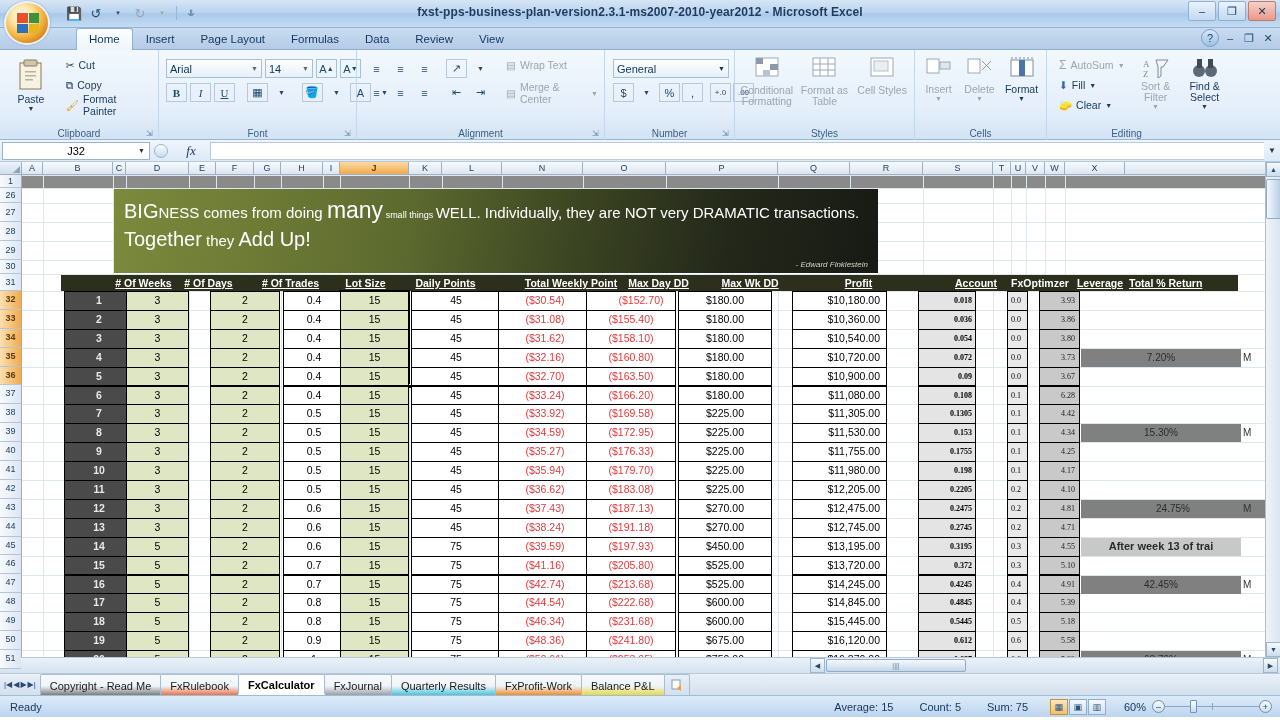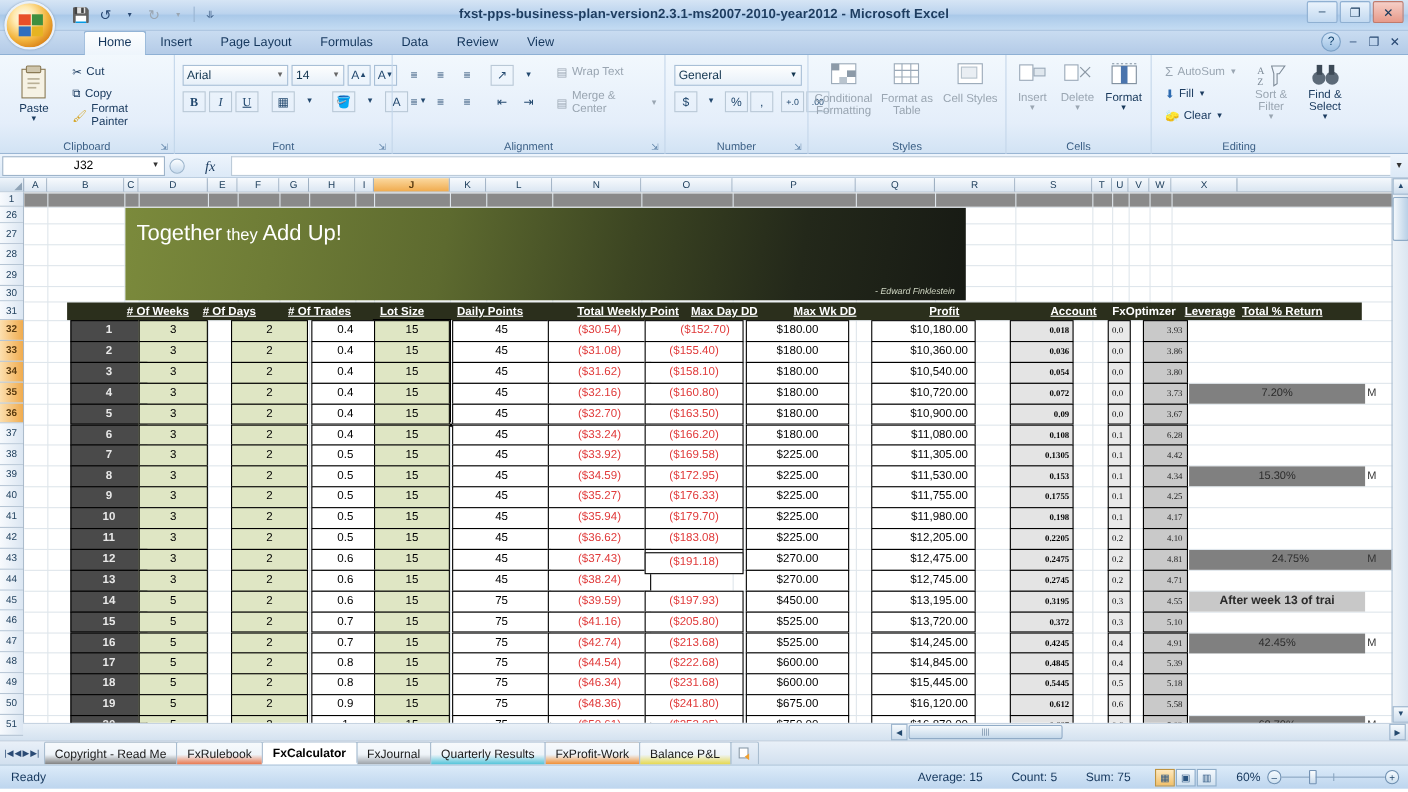--- a/index.html
+++ b/index.html
@@ -589,20 +589,21 @@
         <div class="gline-v" style="left: 301px;"></div>
         <div class="gline-v" style="left: 259px;"></div>
         <div class="gline-v" style="left: 232px;"></div>
         <div class="gline-v" style="left: 194px;"></div>
         <div class="gline-v" style="left: 167px;"></div>
         <div class="gline-v" style="left: 104px;"></div>
         <div class="gline-v" style="left: 91px;"></div>
         <div class="gline-v" style="left: 21px;"></div>
 
       <div id="banner" style="left: 92px; top: 14px; width: 764px; height: 84px;">
+        <div class="l1"><span class="w-big">BIG</span><span class="w-mid">NESS</span><span class="w-mid"> comes from doing </span><span class="w-bigger">many</span><span class="w-small"> small things </span><span class="w-mid">WELL. Individually, they are NOT very DRAMATIC transactions.</span></div>
         <div class="l2"><span class="w-big">Together</span><span class="w-mid"> they </span><span class="w-big">Add Up!</span></div>
         <div id="attrib">- Edward Finklestein</div>
       </div>
 
       <div class="thead" style="left: 39px; top: 100px; width: 1177px; height: 16px;">
           <div class="thcell" style="left: 35px; top: 2px; width: 95px; line-height: 13px;"># Of Weeks</div>
           <div class="thcell" style="left: 100px; top: 2px; width: 95px; line-height: 13px;"># Of Days</div>
           <div class="thcell" style="left: 182px; top: 2px; width: 95px; line-height: 13px;"># Of Trades</div>
           <div class="thcell" style="left: 262px; top: 2px; width: 85px; line-height: 13px;">Lot Size</div>
           <div class="thcell" style="left: 337px; top: 2px; width: 95px; line-height: 13px;">Daily Points</div>
@@ -777,21 +778,21 @@
         <div class="td opt" style="left: 896px; top: 323.9px; width: 58px; height: 19.9px; line-height: 17.9px;">0.2475</div>
         <div class="td lev" style="left: 985px; top: 323.9px; width: 21px; height: 19.9px; line-height: 17.9px;">0.2</div>
         <div class="td ret" style="left: 1017px; top: 323.9px; width: 41px; height: 19.9px; line-height: 17.9px;">4.81</div>
         <div class="td wk" style="left: 42px; top: 342.8px; width: 70px; height: 19.9px; line-height: 17.9px;">13</div>
         <div class="td green" style="left: 104px; top: 342.8px; width: 63px; height: 19.9px; line-height: 17.9px;">3</div>
         <div class="td green" style="left: 188px; top: 342.8px; width: 70px; height: 19.9px; line-height: 17.9px;">2</div>
         <div class="td white" style="left: 261px; top: 342.8px; width: 62px; height: 19.9px; line-height: 17.9px;">0.6</div>
         <div class="td green" style="left: 318px; top: 342.8px; width: 69px; height: 19.9px; line-height: 17.9px;">15</div>
         <div class="td white" style="left: 389px; top: 342.8px; width: 90px; height: 19.9px; line-height: 17.9px;">45</div>
         <div class="td red" style="left: 476px; top: 342.8px; width: 94px; height: 19.9px; line-height: 17.9px;">($38.24)</div>
-        <div class="td red" style="left: 564px; top: 327px; width: 90px; height: 19.9px; line-height: 17.9px;">($191.18)</div>
+        <div class="td red" style="left: 564px; top: 343px; width: 90px; height: 19.9px; line-height: 17.9px;">($191.18)</div>
         <div class="td prof" style="left: 656px; top: 342.8px; width: 94px; height: 19.9px; line-height: 17.9px;">$270.00</div>
         <div class="td acct" style="left: 770px; top: 342.8px; width: 95px; height: 19.9px; line-height: 17.9px; padding-left: 17px;">$12,745.00</div>
         <div class="td opt" style="left: 896px; top: 342.8px; width: 58px; height: 19.9px; line-height: 17.9px;">0.2745</div>
         <div class="td lev" style="left: 985px; top: 342.8px; width: 21px; height: 19.9px; line-height: 17.9px;">0.2</div>
         <div class="td ret" style="left: 1017px; top: 342.8px; width: 41px; height: 19.9px; line-height: 17.9px;">4.71</div>
         <div class="td wk" style="left: 42px; top: 361.7px; width: 70px; height: 19.9px; line-height: 17.9px;">14</div>
         <div class="td green" style="left: 104px; top: 361.7px; width: 63px; height: 19.9px; line-height: 17.9px;">5</div>
         <div class="td green" style="left: 188px; top: 361.7px; width: 70px; height: 19.9px; line-height: 17.9px;">2</div>
         <div class="td white" style="left: 261px; top: 361.7px; width: 62px; height: 19.9px; line-height: 17.9px;">0.6</div>
         <div class="td green" style="left: 318px; top: 361.7px; width: 69px; height: 19.9px; line-height: 17.9px;">15</div>

